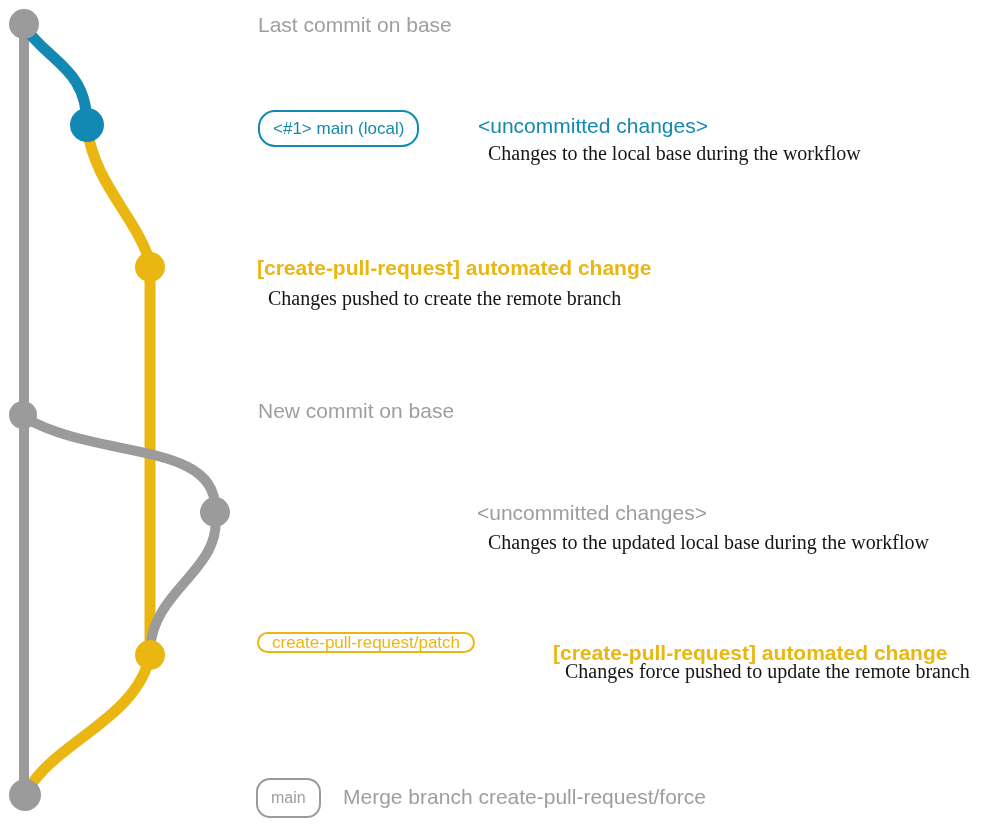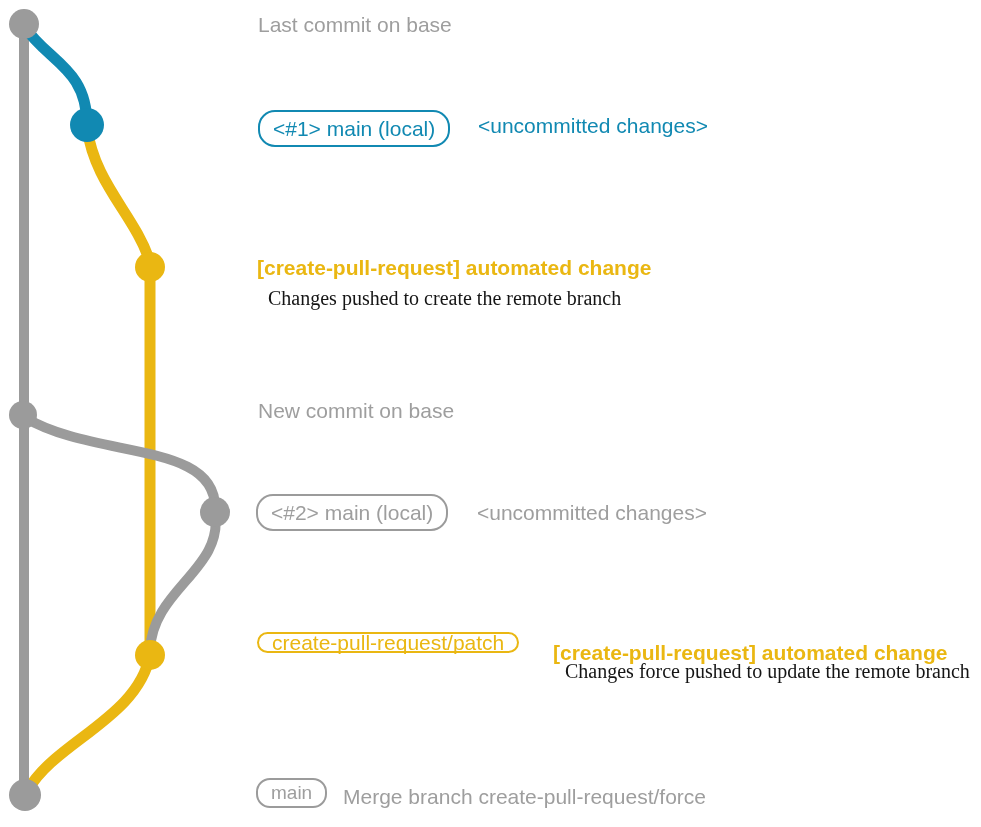--- a/index.html
+++ b/index.html
@@ -48,21 +48,21 @@
 
   .badge {
     position: absolute;
     display: inline-flex;
     align-items: center;
     justify-content: center;
     height: 37px;
     padding: 0 13px;
     border: 2px solid;
     border-radius: 17px;
-    font-size: 21px;
+    font-size: 17px;
     white-space: nowrap;
     background: var(--background);
   }
   .badge.b-blue   { border-color: var(--blue);   color: var(--blue); }
   .badge.b-gray   { border-color: var(--gray);   color: var(--text-gray); }
   .badge.b-yellow { border-color: var(--yellow); color: var(--yellow); height: 21px; }
 </style>
 </head>
 <body>
 
@@ -86,29 +86,30 @@
     <circle class="fill-gray" cx="23" cy="415" r="14"></circle>
     <circle class="fill-gray" cx="215" cy="512" r="15"></circle>
     <circle class="fill-yellow" cx="150" cy="655" r="15"></circle>
     <circle class="fill-gray" cx="25" cy="795" r="16"></circle>
   </svg>
 
   <div class="txt sans c-gray" style="left:258px; top:13px">Last commit on base</div>
 
   <div class="badge b-blue" style="left:258px; top:110px">&lt;#1&gt; main (local)</div>
   <div class="txt sans c-blue" style="left:478px; top:114px">&lt;uncommitted changes&gt;</div>
+  <div class="txt serif" style="left:488px; top:142px">Changes to the local base during the workflow</div>
 
   <div class="txt sans c-yellow" style="left:257px; top:256px">[create-pull-request] automated change</div>
   <div class="txt serif" style="left:268px; top:287px">Changes pushed to create the remote branch</div>
 
   <div class="txt sans c-gray" style="left:258px; top:399px">New commit on base</div>
 
-  <div class="badge b-gray" style="left:256px; top:494px">&lt;#2&gt; main (local)</div>
   <div class="txt sans c-gray" style="left:477px; top:501px">&lt;uncommitted changes&gt;</div>
+  <div class="txt serif" style="left:488px; top:531px">Changes to the updated local base during the workflow</div>
 
   <div class="badge b-yellow" style="left:257px; top:632px">create-pull-request/patch</div>
   <div class="txt sans c-yellow" style="left:553px; top:641px">[create-pull-request] automated change</div>
   <div class="txt serif" style="left:565px; top:660px">Changes force pushed to update the remote branch</div>
 
-  <div class="badge b-gray" style="left:256px; top:778px; height:30px; border-radius:14px; font-size:19px">main</div>
+  <div class="badge b-gray" style="left:256px; top:778px; height:40px; border-radius:14px; font-size:16px">main</div>
   <div class="txt sans c-gray" style="left:343px; top:785px">Merge branch create-pull-request/force</div>
 
 </div>
 
 </body></html>

